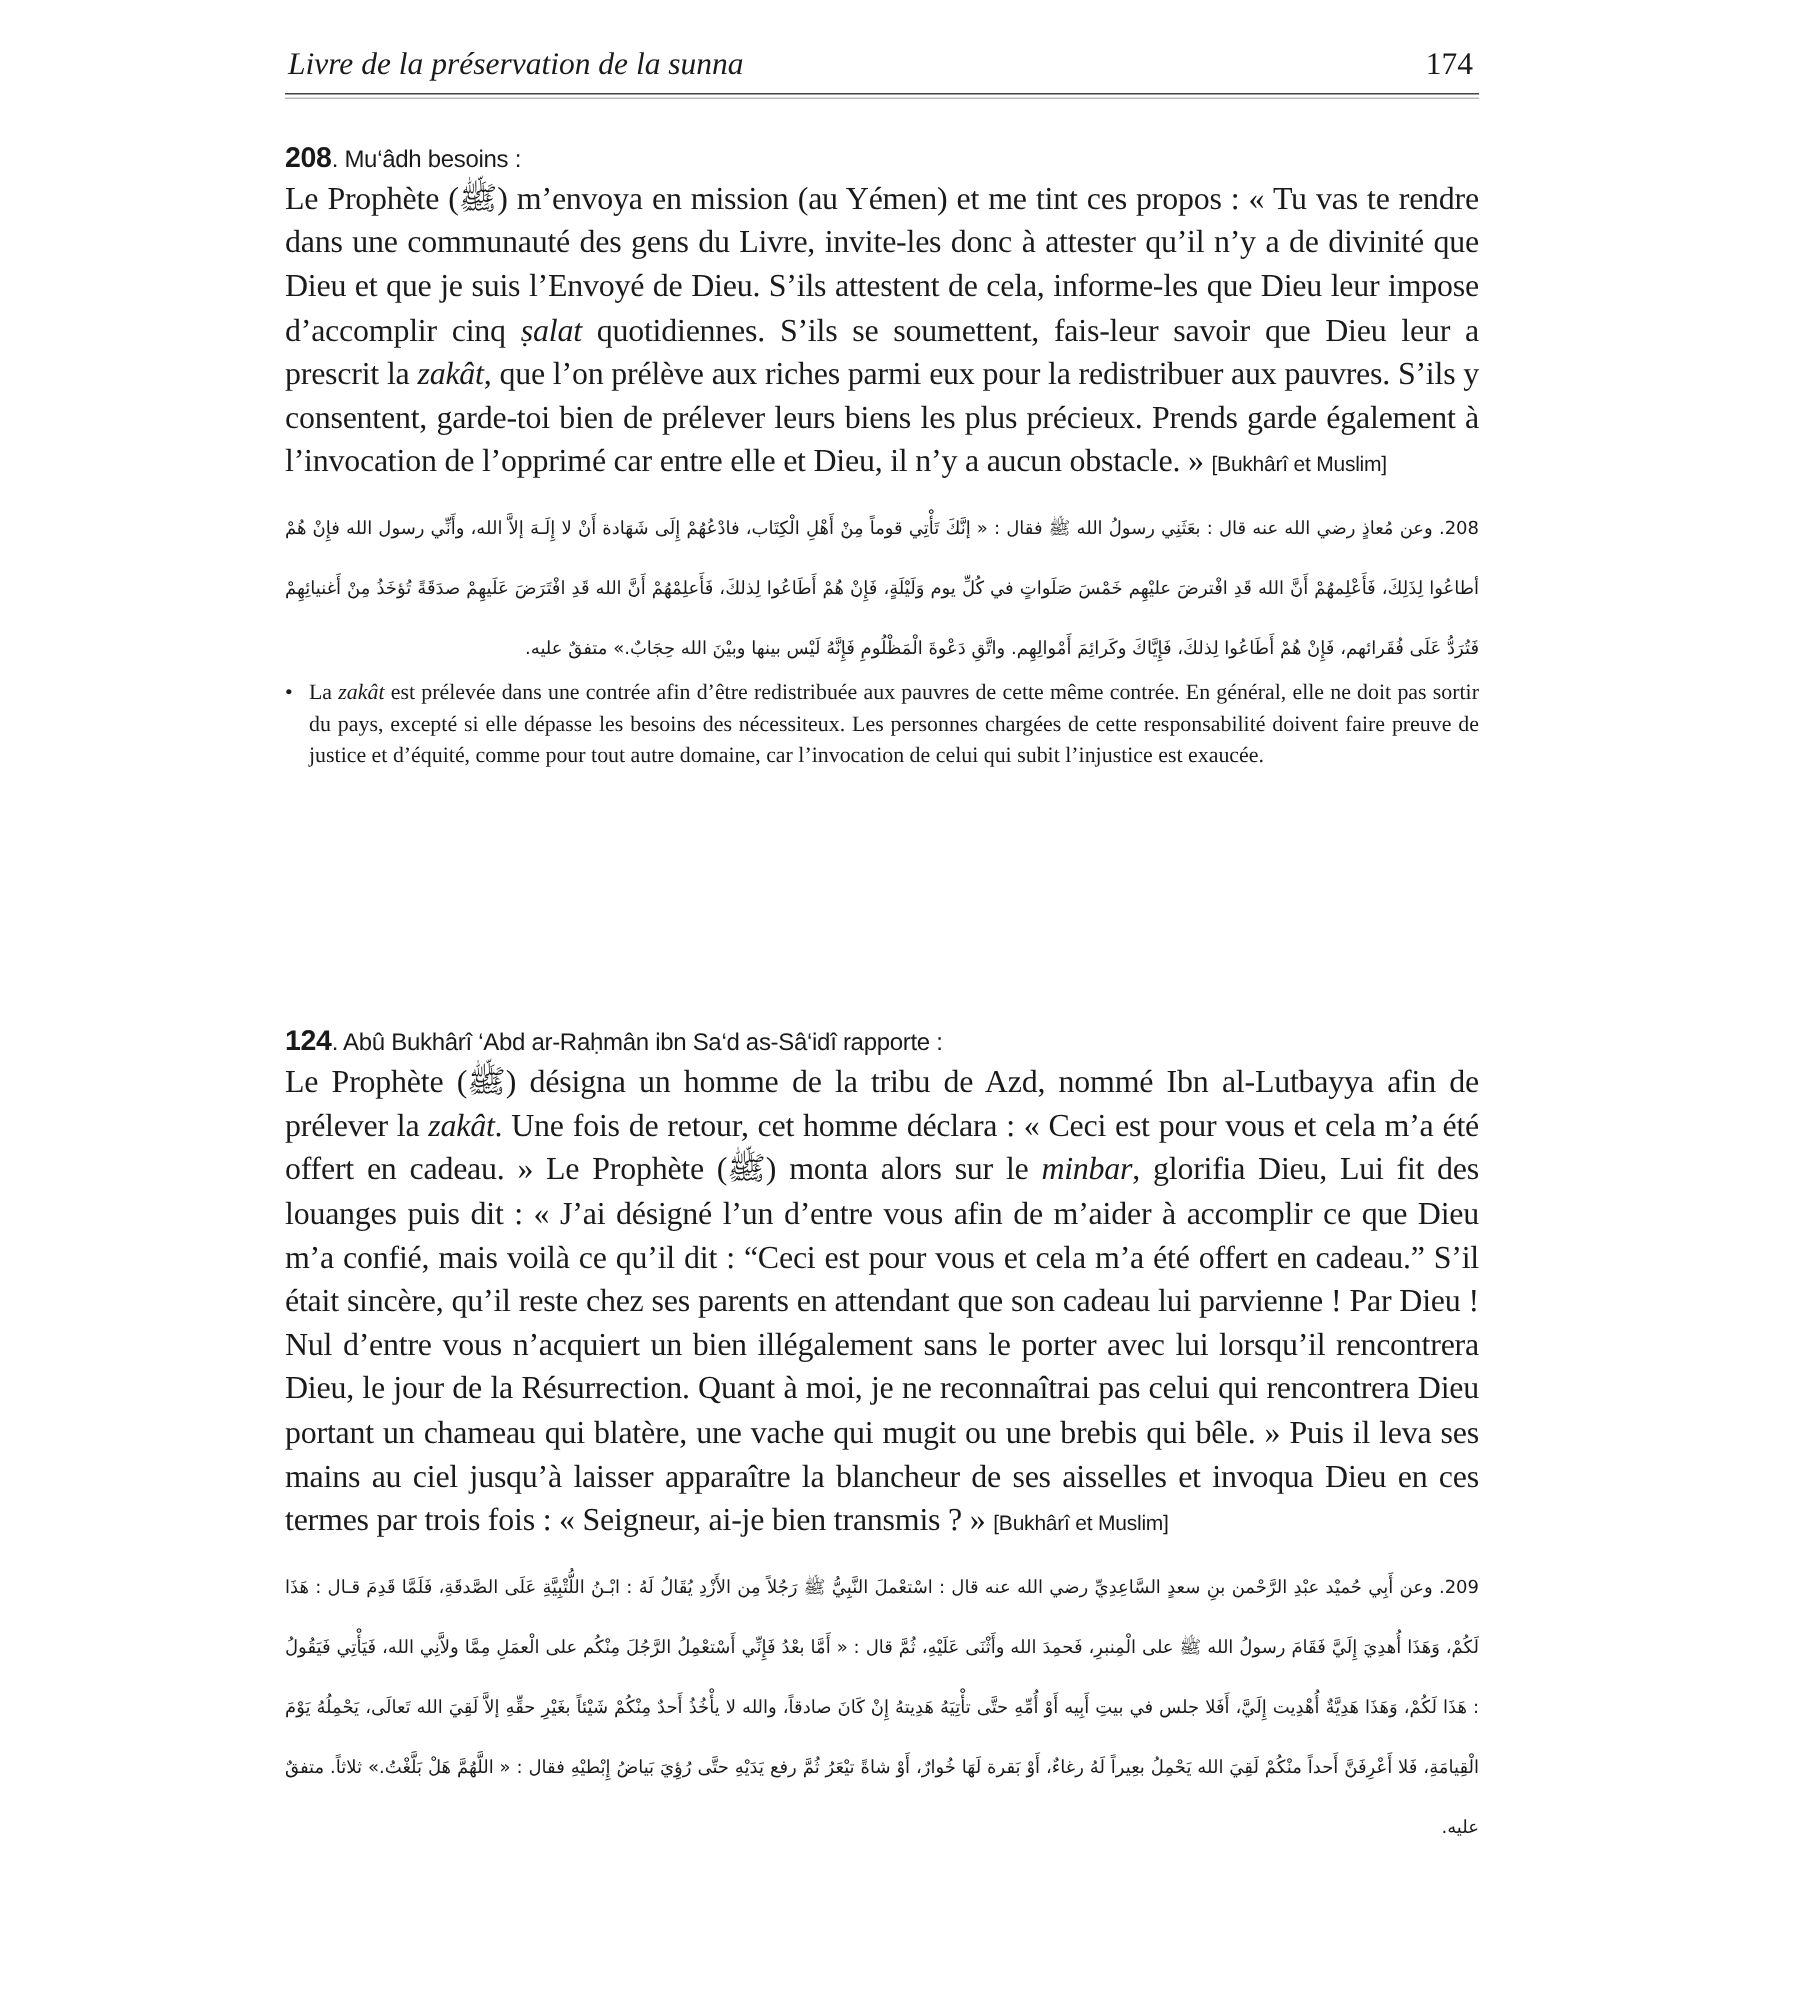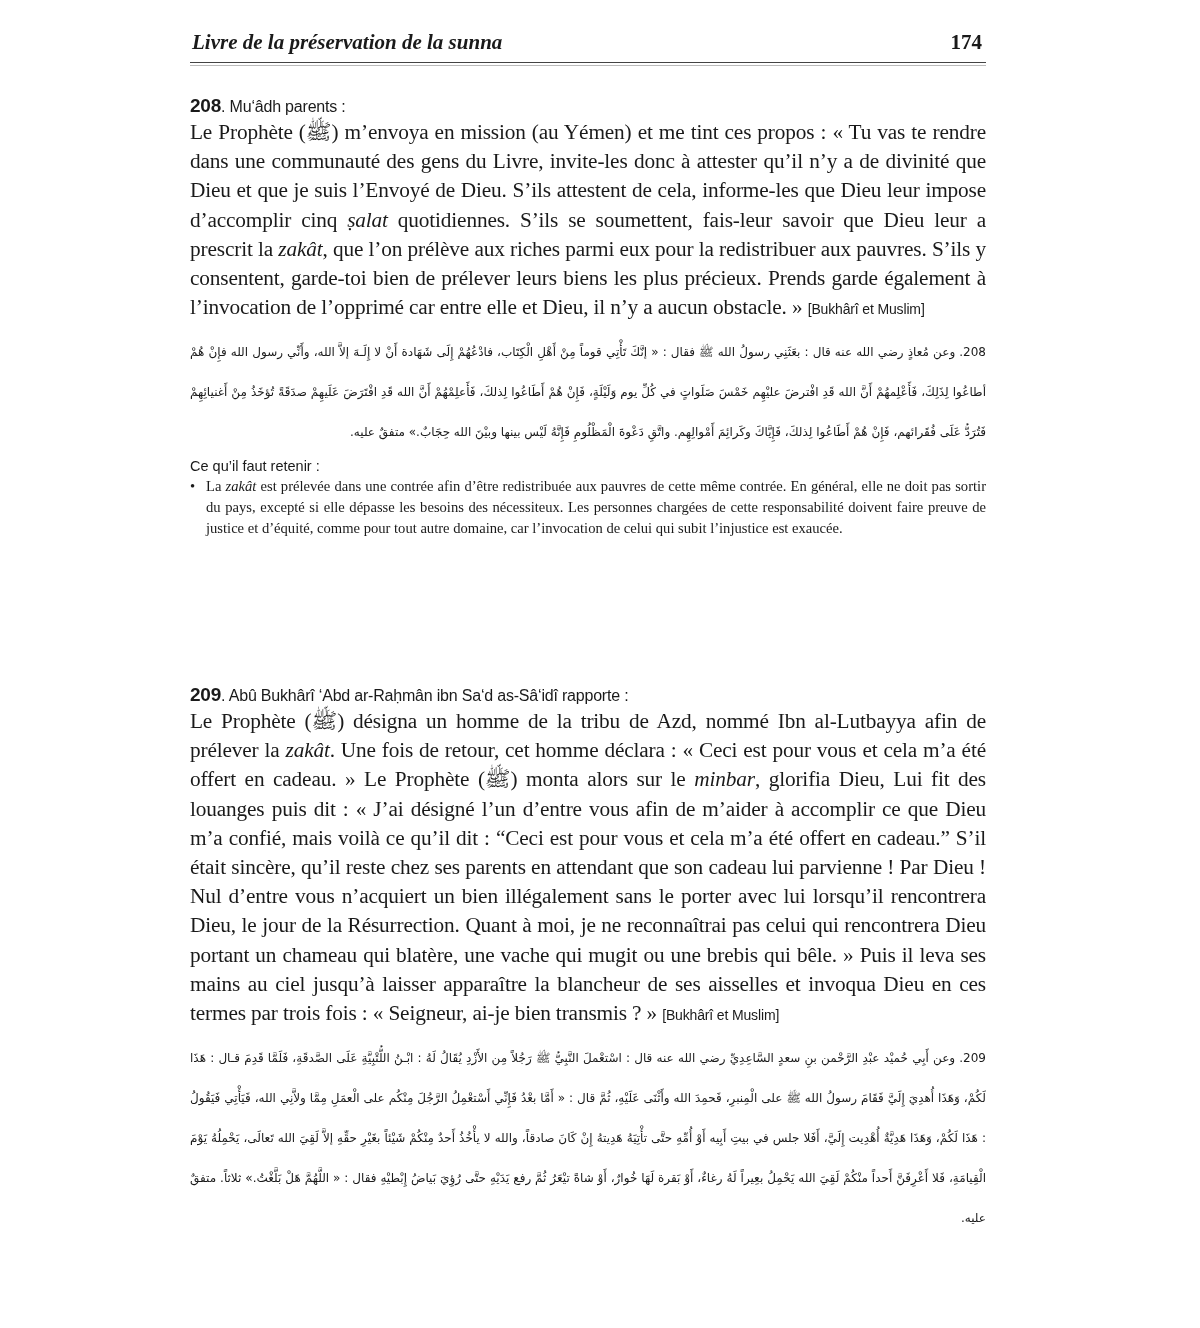--- a/index.html
+++ b/index.html
@@ -1,19 +1,19 @@
 <!DOCTYPE html>
 <html><head>
 <meta charset="utf-8">
 <style>
   html, body { margin: 0; padding: 0; background: #ffffff; }
   body { width: 1200px; height: 1328px; position: relative; overflow: hidden; color: #1a1a1a; }
   .page { position: absolute; left: 190px; top: 0; width: 796px; }
   .running-head { position: absolute; left: 0; top: 30px; width: 796px; height: 30px;
-    font-family: "Liberation Serif", "DejaVu Serif", serif; font-size: 21px; font-weight: bold; }
+    font-family: "Liberation Serif", "DejaVu Serif", serif; font-size: 21px; }
   .running-head .title { position: absolute; left: 2px; top: 0; font-style: italic; }
   .running-head .folio { position: absolute; right: 4px; top: 0; }
   .head-rule { position: absolute; left: 0; top: 62px; width: 796px; height: 0;
     border-top: 1.5px solid #444; }
   .head-rule2 { position: absolute; left: 0; top: 65px; width: 796px; height: 0;
     border-top: 1px solid #bbb; }
 
   .hadith { position: absolute; left: 0; width: 796px; }
   .hadith-heading { font-family: "Liberation Sans", "DejaVu Sans", sans-serif; font-size: 16px;
     line-height: 22px; margin: 0; letter-spacing: -0.2px; }
@@ -37,29 +37,28 @@
 
   <div class="running-head">
     <span class="title">Livre de la préservation de la sunna</span>
     <span class="folio">174</span>
   </div>
   <div class="head-rule"></div>
   <div class="head-rule2"></div>
 
   <div class="hadith" style="top:95px;">
     <p class="hadith-heading">
-      <span class="num">208</span><span>. Mu‘âdh parents :</span>
+      <span class="num">208</span><span>. Mu‘âdh besoins :</span>
     </p>
     <p class="fr">Le Prophète (ﷺ) m’envoya en mission (au Yémen) et me tint ces propos : « Tu vas te rendre dans une communauté des gens du Livre, invite-les donc à attester qu’il n’y a de divinité que Dieu et que je suis l’Envoyé de Dieu. S’ils attestent de cela, informe-les que Dieu leur impose d’accomplir cinq <i>ṣalat</i> quotidiennes. S’ils se soumettent, fais-leur savoir que Dieu leur a prescrit la <i>zakât</i>, que l’on prélève aux riches parmi eux pour la redistribuer aux pauvres. S’ils y consentent, garde-toi bien de prélever leurs biens les plus précieux. Prends garde également à l’invocation de l’opprimé car entre elle et Dieu, il n’y a aucun obstacle. » <span class="src">[Bukhârî et Muslim]</span></p>
     <p class="ar" lang="ar">208. وعن مُعاذٍ رضي الله عنه قال : بعَثَنِي رسولُ الله ﷺ فقال : « إنَّكَ تَأْتِي قوماً مِنْ أَهْلِ الْكِتَاب، فادْعُهُمْ إِلَى شَهَادة أَنْ لا إِلَـهَ إلاَّ الله، وأَنِّي رسول الله فإِنْ هُمْ أطاعُوا لِذَلِكَ، فَأَعْلِمهُمْ أَنَّ الله قَدِ افْترضَ عليْهِم خَمْسَ صَلَواتٍ في كُلِّ يوم وَلَيْلَةٍ، فَإِنْ هُمْ أَطَاعُوا لِذلكَ، فَأَعلِمْهُمْ أَنَّ الله قَدِ افْتَرَضَ عَلَيهِمْ صدَقَةً تُؤخَذُ مِنْ أَغنيائِهِمْ فَتُرَدُّ عَلَى فُقَرائهم، فَإِنْ هُمْ أَطَاعُوا لِذلكَ، فَإِيَّاكَ وكَرائِمَ أَمْوالِهِم. واتَّقِ دَعْوةَ الْمَظْلُومِ فَإِنَّهُ لَيْس بينها وبيْنَ الله حِجَابٌ.» متفقٌ عليه.</p>
-    <p class="retain-title">Ce qu’il faut retenir :</p>
     <p class="retain"><span class="bullet">•</span>La <i>zakât</i> est prélevée dans une contrée afin d’être redistribuée aux pauvres de cette même contrée. En général, elle ne doit pas sortir du pays, excepté si elle dépasse les besoins des nécessiteux. Les personnes chargées de cette responsabilité doivent faire preuve de justice et d’équité, comme pour tout autre domaine, car l’invocation de celui qui subit l’injustice est exaucée.</p>
   </div>
 
   <div class="hadith" style="top:684px;">
     <p class="hadith-heading">
-      <span class="num">209</span><span>. Abû Bukhârî ‘Abd ar-Raḥmân ibn Sa‘d as-Sâ‘idî rapporte :</span>
+      <span class="num">124</span><span>. Abû Bukhârî ‘Abd ar-Raḥmân ibn Sa‘d as-Sâ‘idî rapporte :</span>
     </p>
     <p class="fr">Le Prophète (ﷺ) désigna un homme de la tribu de Azd, nommé Ibn al-Lutbayya afin de prélever la <i>zakât</i>. Une fois de retour, cet homme déclara : « Ceci est pour vous et cela m’a été offert en cadeau. » Le Prophète (ﷺ) monta alors sur le <i>minbar</i>, glorifia Dieu, Lui fit des louanges puis dit : « J’ai désigné l’un d’entre vous afin de m’aider à accomplir ce que Dieu m’a confié, mais voilà ce qu’il dit : “Ceci est pour vous et cela m’a été offert en cadeau.” S’il était sincère, qu’il reste chez ses parents en attendant que son cadeau lui parvienne ! Par Dieu ! Nul d’entre vous n’acquiert un bien illégalement sans le porter avec lui lorsqu’il rencontrera Dieu, le jour de la Résurrection. Quant à moi, je ne reconnaîtrai pas celui qui rencontrera Dieu portant un chameau qui blatère, une vache qui mugit ou une brebis qui bêle. » Puis il leva ses mains au ciel jusqu’à laisser apparaître la blancheur de ses aisselles et invoqua Dieu en ces termes par trois fois : « Seigneur, ai-je bien transmis ? » <span class="src">[Bukhârî et Muslim]</span></p>
     <p class="ar" lang="ar">209. وعن أَبِي حُميْد عبْدِ الرَّحْمن بنِ سعدٍ السَّاعِدِيِّ رضي الله عنه قال : اسْتعْملَ النَّبِيُّ ﷺ رَجُلاً مِن الأَزْدِ يُقَالُ لَهُ : ابْـنُ اللُّتْبِيَّةِ عَلَى الصَّدقَةِ، فَلَمَّا قَدِمَ قـال : هَذَا لَكُمْ، وَهَذَا أُهدِيَ إِلَيَّ فَقَامَ رسولُ الله ﷺ على الْمِنبرِ، فَحمِدَ الله وأَثْنَى عَلَيْهِ، ثُمَّ قال : « أَمَّا بعْدُ فَإِنِّي أَسْتعْمِلُ الرَّجُلَ مِنْكُم على الْعمَلِ مِمَّا ولاَّنِي الله، فَيَأْتِي فَيَقُولُ : هَذَا لَكُمْ، وَهَذَا هَدِيَّةٌ أُهْدِيت إِلَيَّ، أَفَلا جلس في بيتِ أَبِيه أَوْ أُمِّهِ حتَّى تأْتِيَهُ هَدِيتهُ إِنْ كَانَ صادقاً، والله لا يأْخُذُ أَحدٌ مِنْكُمْ شَيْئاً بغَيْرِ حقِّهِ إلاَّ لَقِيَ الله تَعالَى، يَحْمِلُهُ يَوْمَ الْقِيامَةِ، فَلا أَعْرِفَنَّ أَحداً منْكُمْ لَقِيَ الله يَحْمِلُ بعِيراً لَهُ رغاءٌ، أَوْ بَقرة لَهَا خُوارٌ، أَوْ شاةً تيْعَرُ ثُمَّ رفع يَدَيْهِ حتَّى رُؤِيَ بَياضُ إِبْطيْهِ فقال : « اللَّهُمَّ هَلْ بَلَّغْتُ.» ثلاثاً. متفقٌ عليه.</p>
   </div>
 
 </div>
 
 </body></html>

